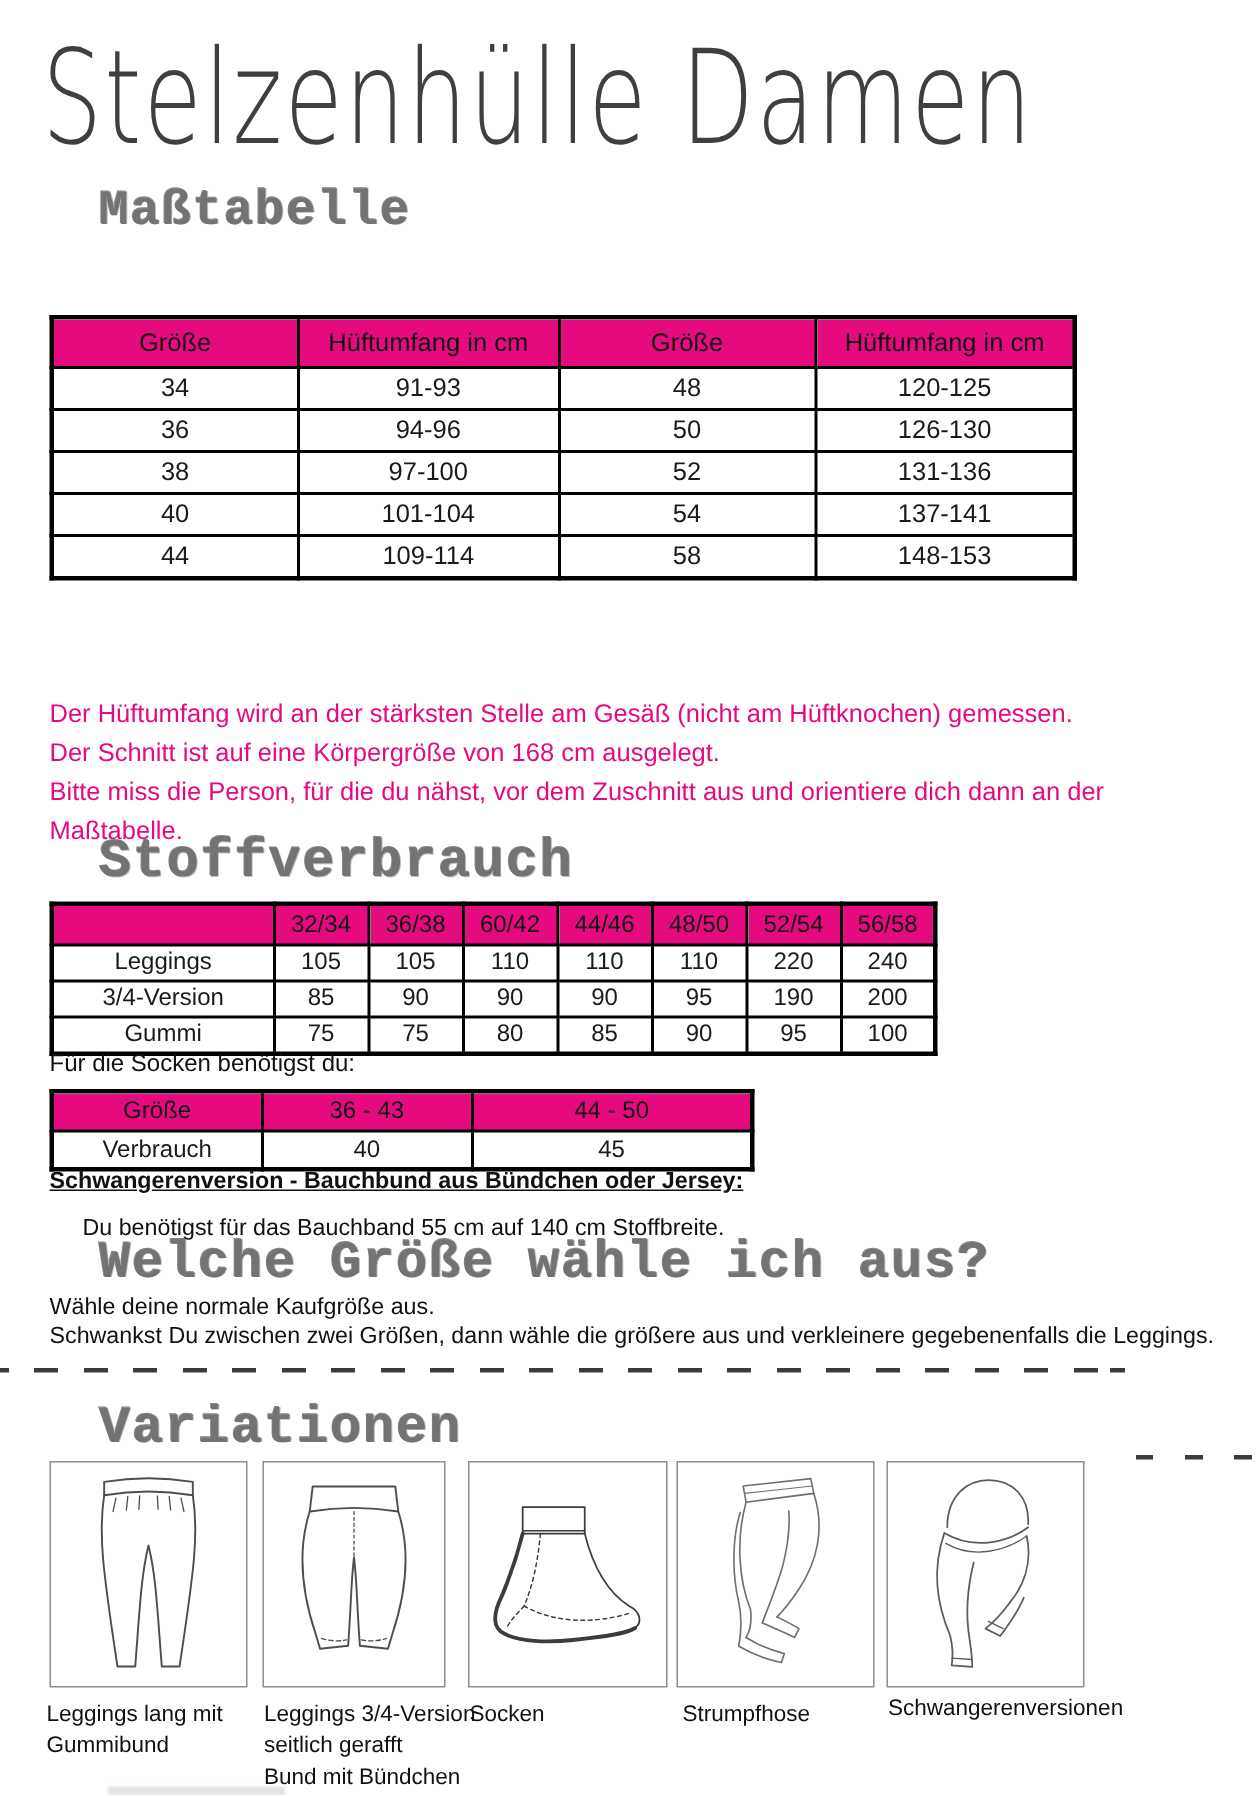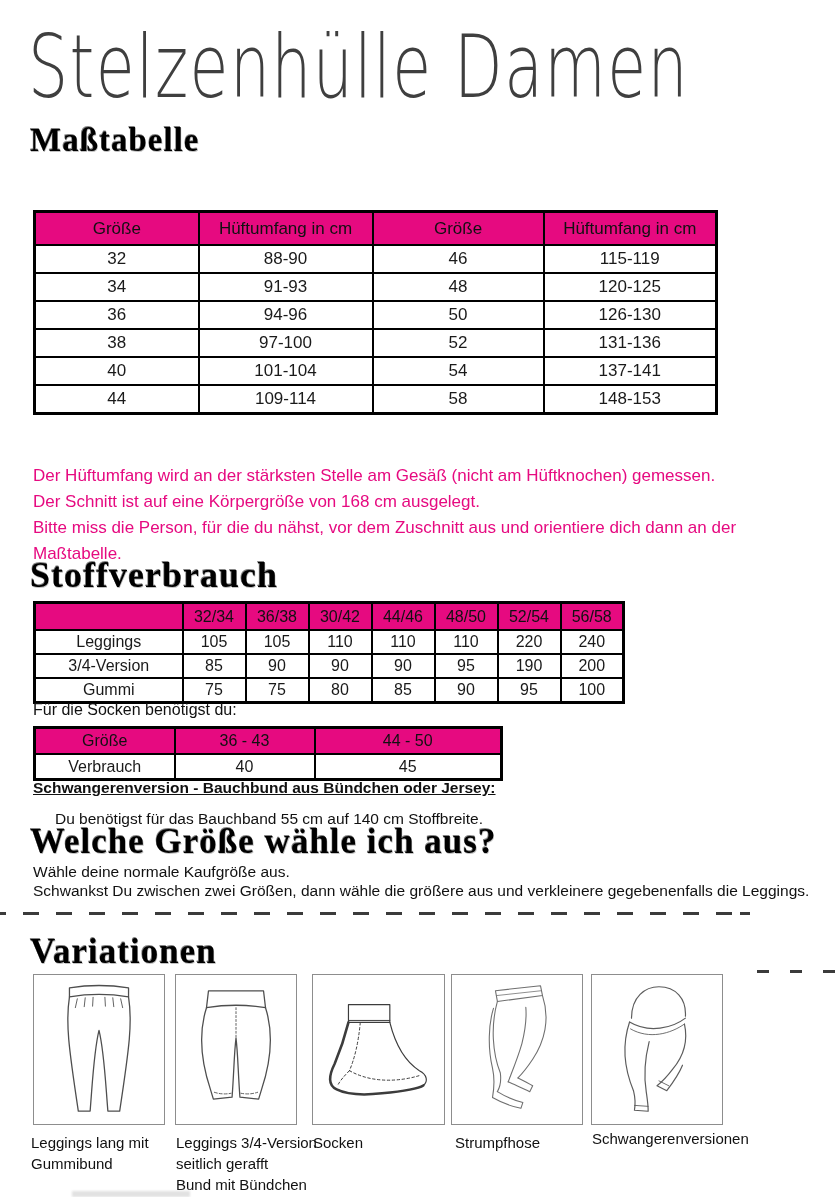--- a/index.html
+++ b/index.html
@@ -21,26 +21,27 @@
     font-size:68px;
     letter-spacing:1.5px;
     color:#3f3f3f;
     transform:scaleY(1.28) scaleX(0.93);
     transform-origin:left top;
     white-space:nowrap;
   }
 
   
   .gray-heading{
-    font-family:Liberation Serif, serif;
+    font-family:Liberation Mono, monospace;
     font-weight:700;
-    color:#000000;
+    color:#737373;
     letter-spacing:1px;
     text-shadow:0.6px 0.6px 0 #c2c2c2, -0.6px -0.6px 0 #848484;
     white-space:nowrap;
+    margin-left:36px;
   }
   .h-mass{left:30px;top:122px;font-size:33px;}
   .h-stoff{left:30px;top:554px;font-size:36px;}
   .h-welche{left:30px;top:822px;font-size:35px;}
   .h-var{left:30px;top:932px;font-size:35px;}
 
   .stoff-subtitle{
     left:302px;top:577px;
     font-size:15.5px;font-weight:700;color:#111;
     white-space:nowrap;
@@ -144,26 +145,20 @@
         <col style="width:173px">
       </colgroup>
     <tbody>
         <tr>
       <th class="pinkcell">Größe</th>
       <th class="pinkcell">Hüftumfang in cm</th>
       <th class="pinkcell">Größe</th>
       <th class="pinkcell">Hüftumfang in cm</th>
     </tr>
     <tr>
-      <td>32</td>
-      <td>88-90</td>
-      <td>46</td>
-      <td>115-119</td>
-    </tr>
-    <tr>
       <td>34</td>
       <td>91-93</td>
       <td>48</td>
       <td>120-125</td>
     </tr>
     <tr>
       <td>36</td>
       <td>94-96</td>
       <td>50</td>
       <td>126-130</td>
@@ -206,21 +201,21 @@
         <col style="width:63px">
         <col style="width:63px">
         <col style="width:63px">
         <col style="width:63px">
       </colgroup>
     <tbody>
         <tr>
       <th class="pinkcell"></th>
       <th class="pinkcell">32/34</th>
       <th class="pinkcell">36/38</th>
-      <th class="pinkcell">30/42</th>
+      <th class="pinkcell">60/42</th>
       <th class="pinkcell">44/46</th>
       <th class="pinkcell">48/50</th>
       <th class="pinkcell">52/54</th>
       <th class="pinkcell">56/58</th>
     </tr>
     <tr>
       <td>Leggings</td>
       <td>105</td>
       <td>105</td>
       <td>110</td>

